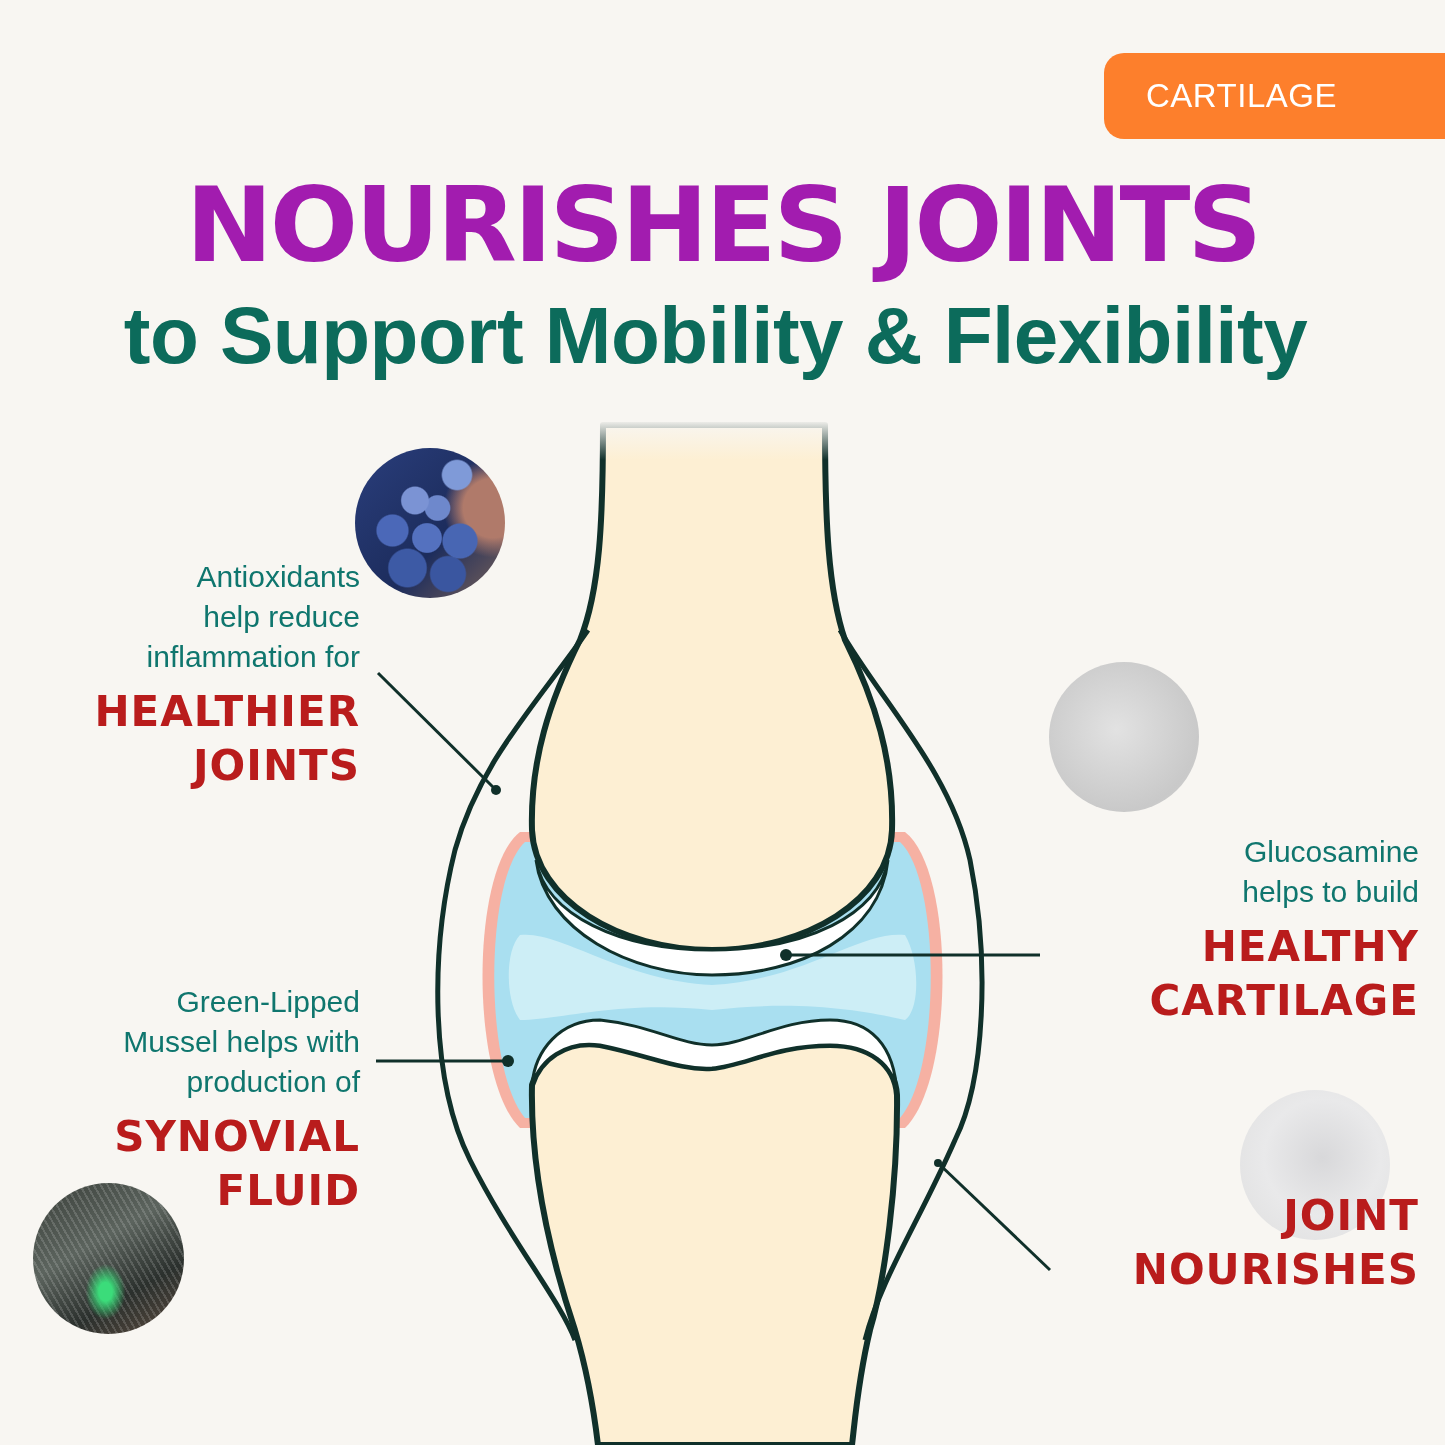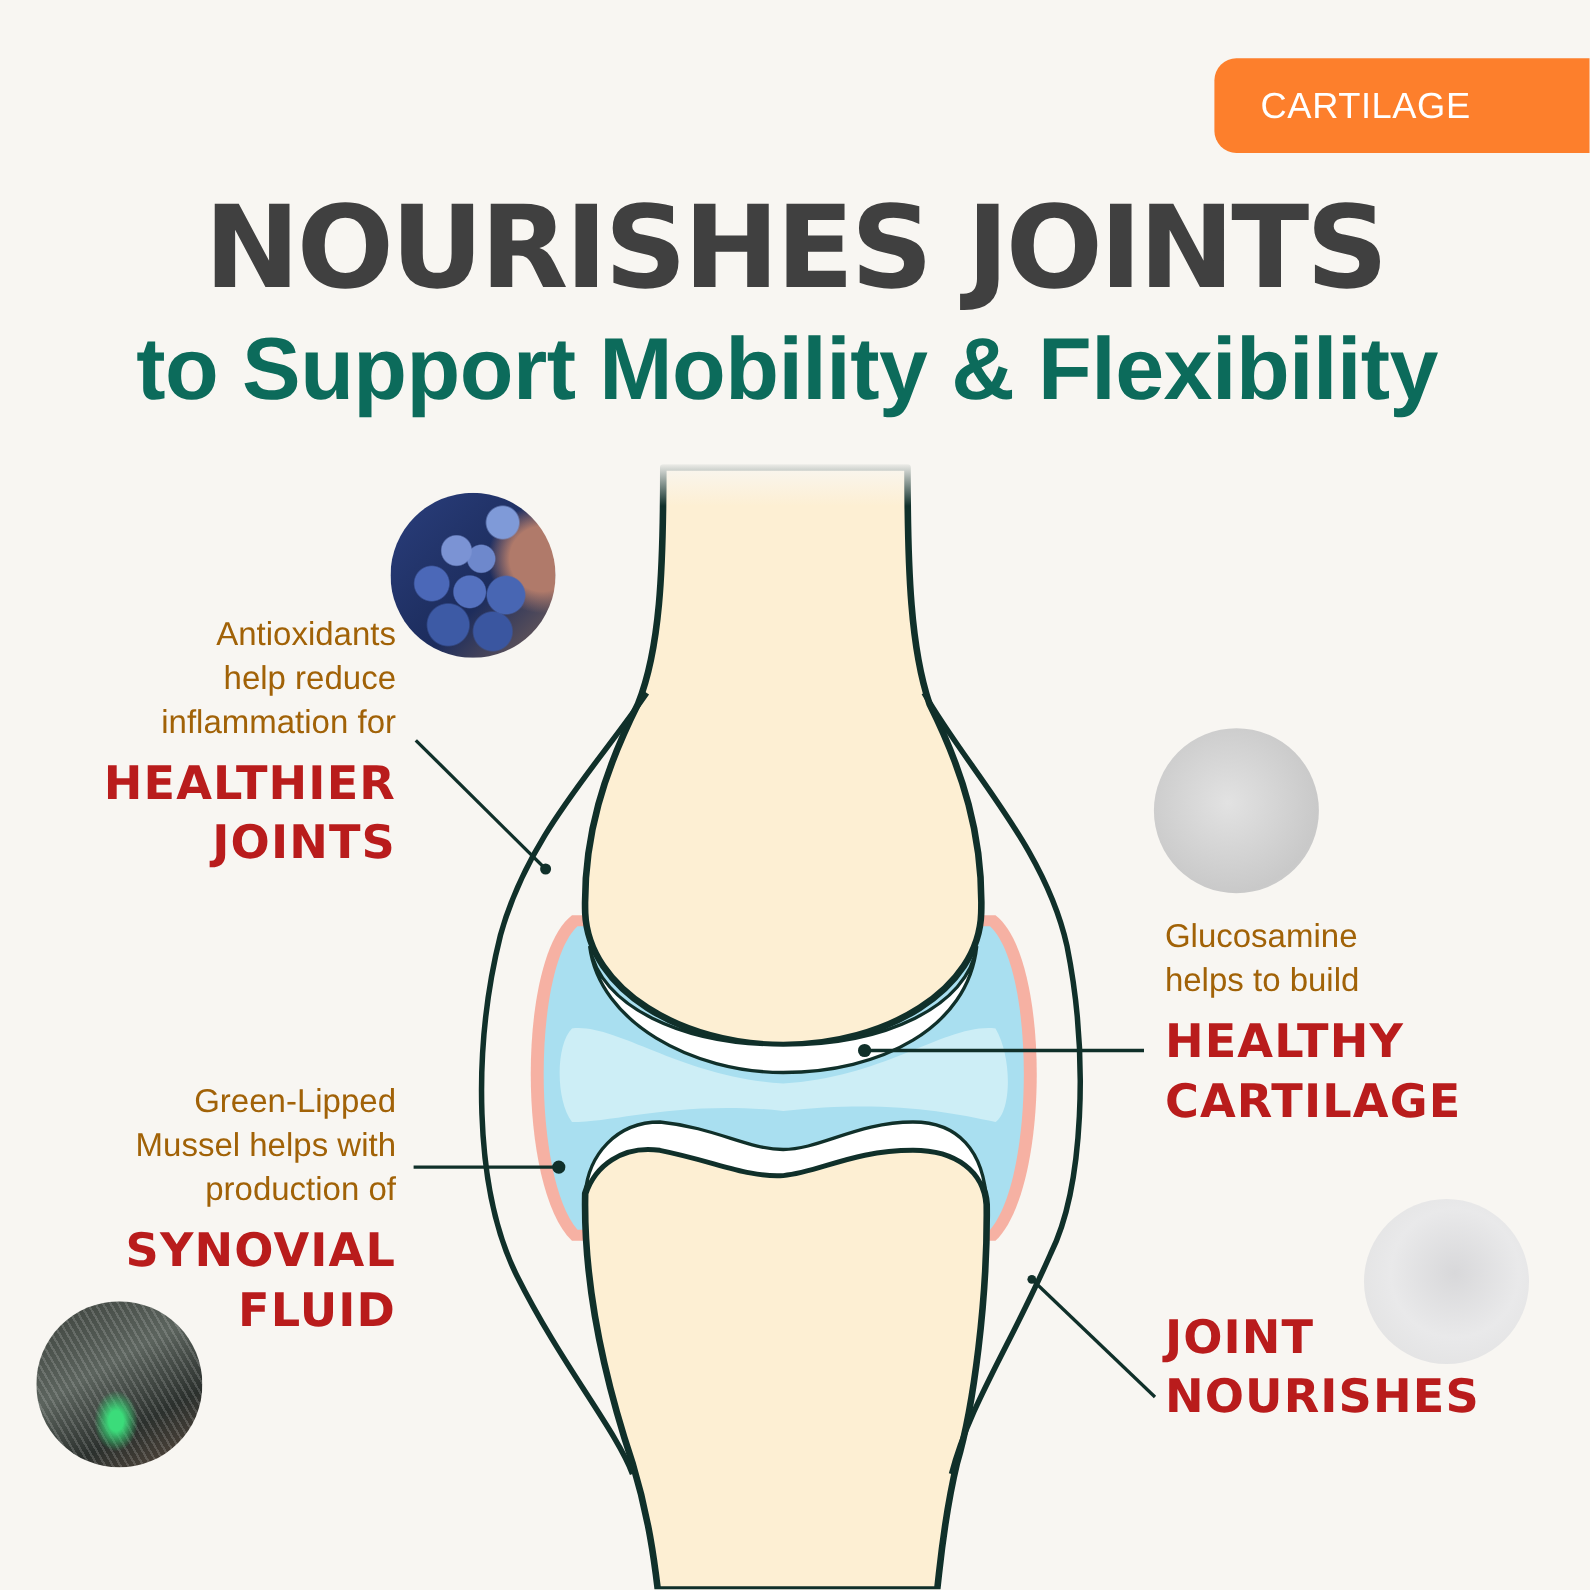--- a/index.html
+++ b/index.html
@@ -21,47 +21,47 @@
       padding-left: 42px;
       box-sizing: border-box;
     }
     .headline {
       position: absolute; left: 0; top: 170px; width: 1445px;
       text-align: center;
       font-family: "DejaVu Sans", sans-serif;
       font-weight: bold;
       font-size: 104px;
       letter-spacing: -3px;
-      color: #404040;
+      color: #a21caf;
       line-height: 110px;
       margin: 0;
     }
     .subhead {
       position: absolute; left: 0; top: 288px; width: 1431px;
       text-align: center;
       font-size: 80px;
       color: #0c6b5b;
       line-height: 96px;
       letter-spacing: -0.5px;
       margin: 0;
     }
     svg.joint { position: absolute; left: 0; top: 0; }
     .callout { position: absolute; }
     .callout .desc {
-      font-size: 30px; line-height: 40px; color: #a16207;
+      font-size: 30px; line-height: 40px; color: #0f766e;
       white-space: pre-line;
     }
     .callout .title {
       font-family: "DejaVu Sans", sans-serif;
       font-weight: bold; font-size: 42px; line-height: 54px;
       color: #b91c1c; letter-spacing: 1px;
       white-space: pre-line;
     }
     .right-align { text-align: right; }
-    .left-align { text-align: left; }
+    .left-align { text-align: right; }
     .photo {
       position: absolute; border-radius: 50%; overflow: hidden;
     }
     .photo-grapes {
       left: 355px; top: 448px; width: 150px; height: 150px;
       background:
         radial-gradient(circle at 68% 18%, #7f9ad8 0 9%, transparent 10%),
         radial-gradient(circle at 40% 35%, #7b93d4 0 10%, transparent 11%),
         radial-gradient(circle at 55% 40%, #6e88cc 0 10%, transparent 11%),
         radial-gradient(circle at 25% 55%, #4b68b8 0 11%, transparent 12%),

